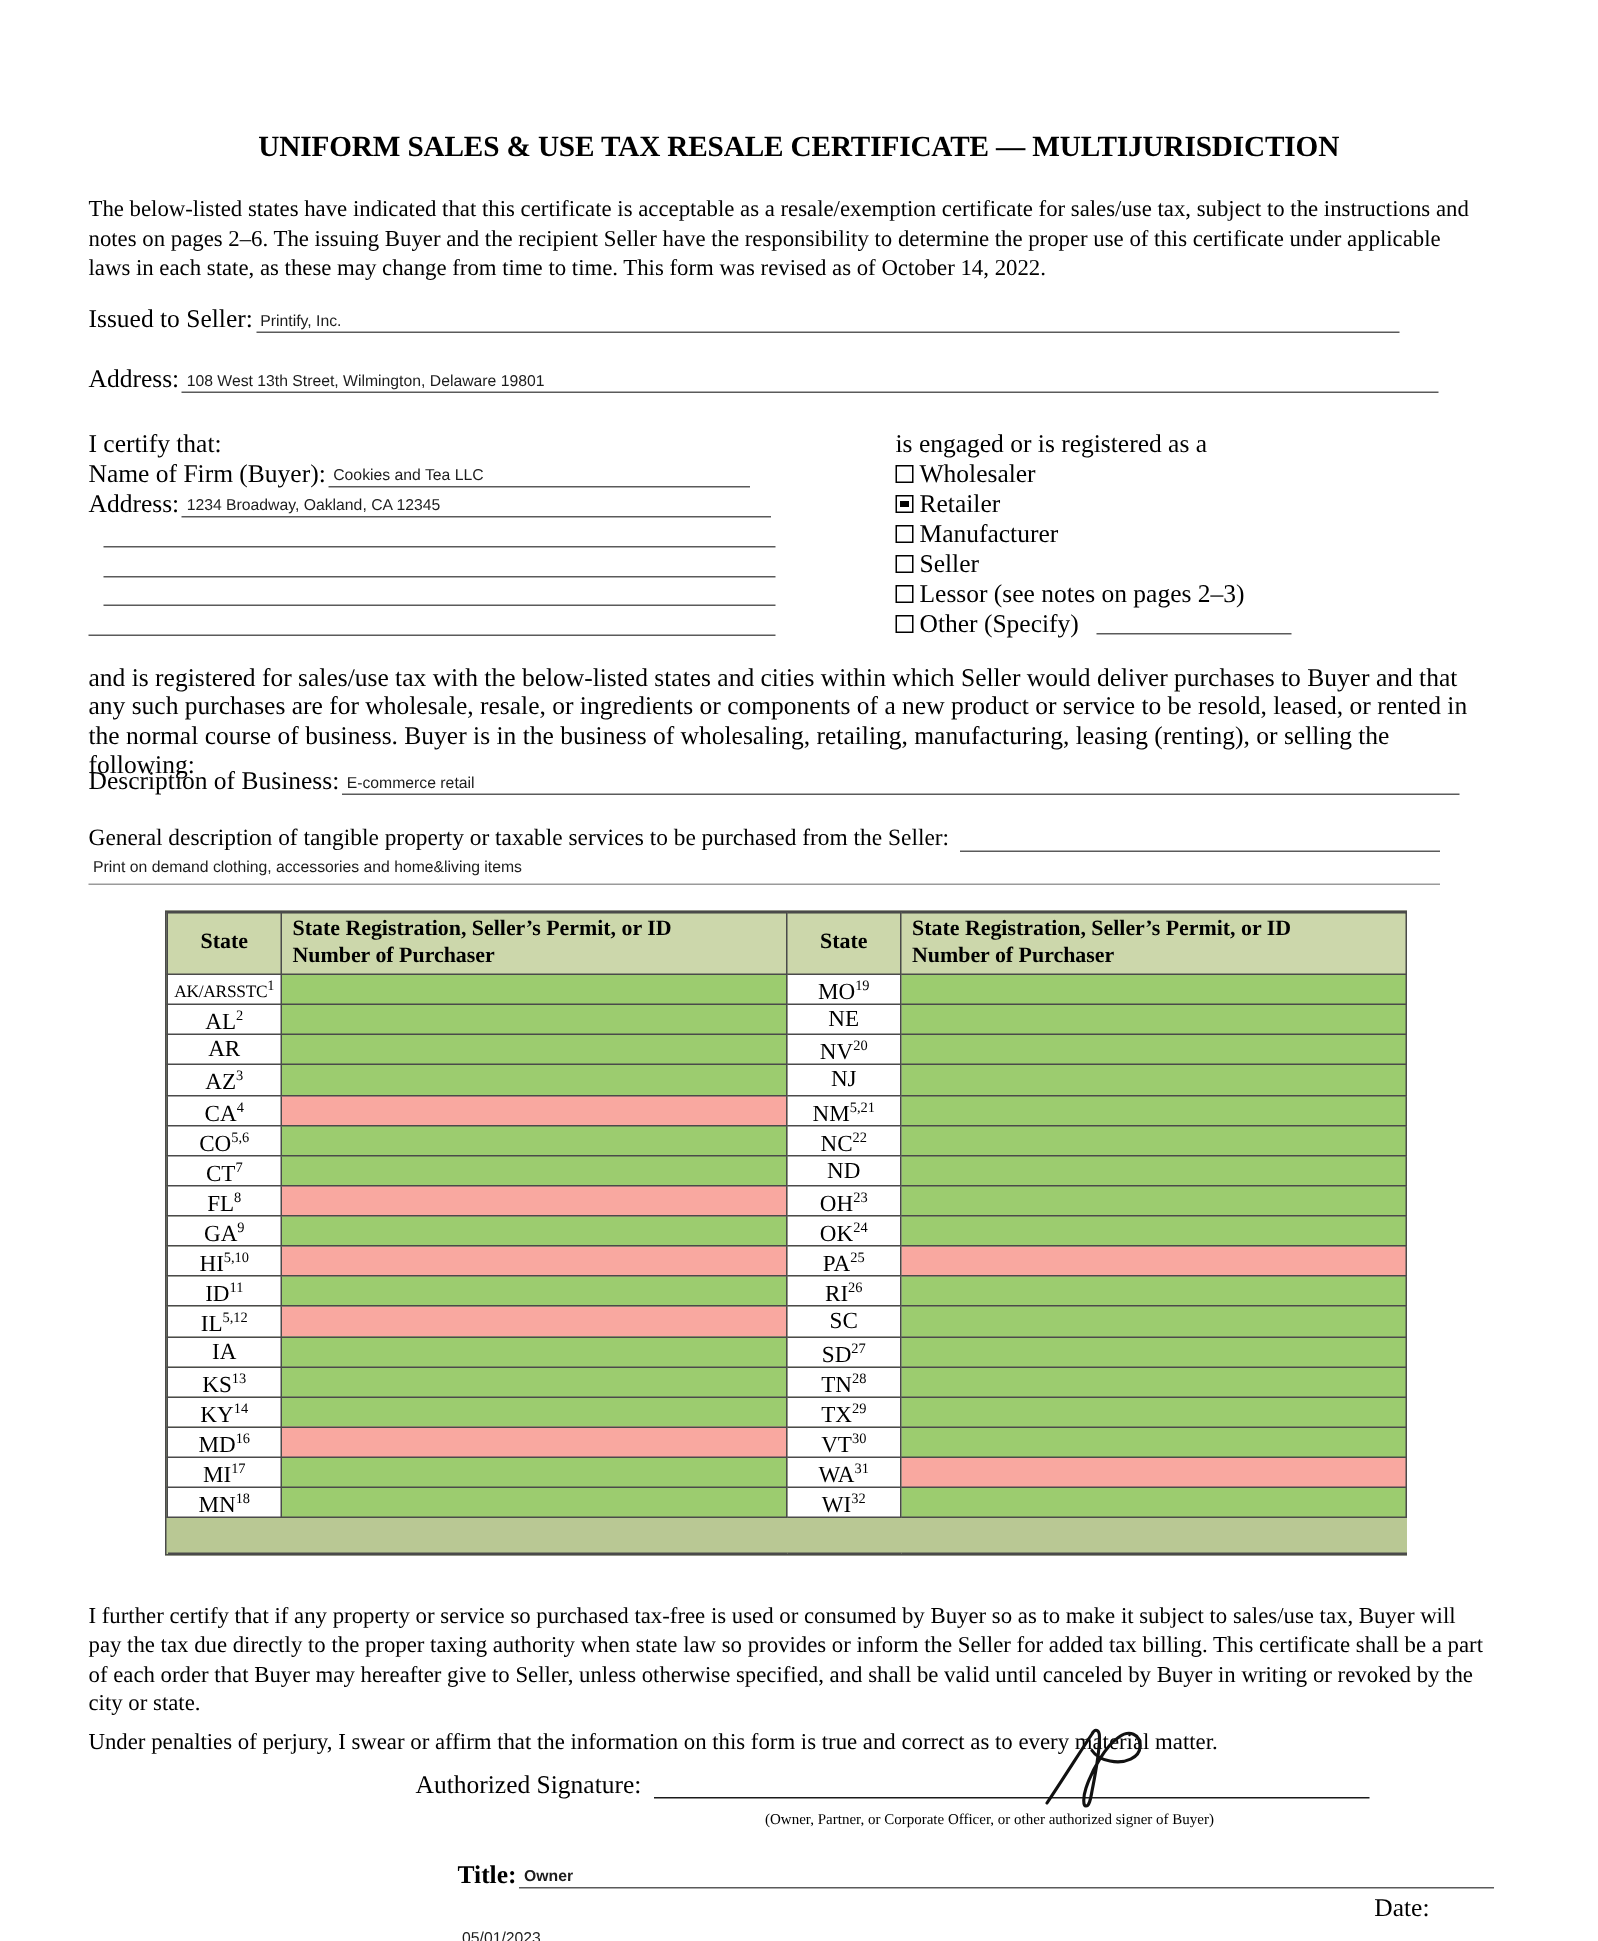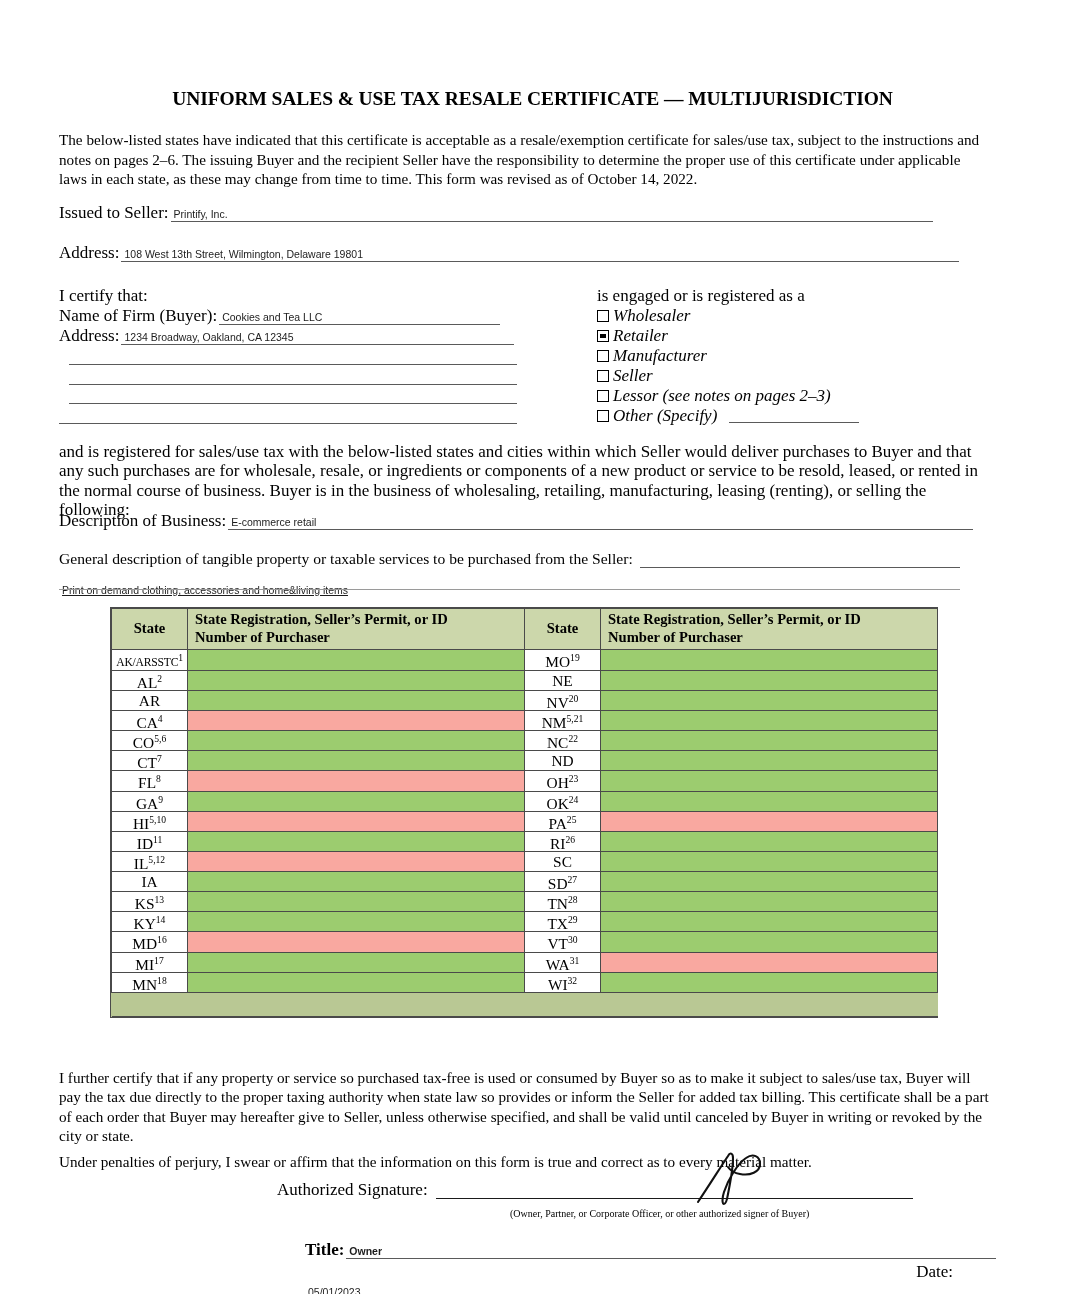--- a/index.html
+++ b/index.html
@@ -112,21 +112,20 @@
     top: 286px;
     font-size: 17px;
   }
   .reg-as-head { font-size: 17px; line-height: 20px; }
   .cb-row {
     display: flex;
     align-items: center;
     height: 20px;
     font-size: 17px;
     white-space: nowrap;
-    font-style: italic;
   }
   .checkbox {
     width: 12px;
     height: 12px;
     border: 1.2px solid #000;
     box-sizing: border-box;
     margin-right: 4px;
     background: #fff;
     position: relative;
     flex: none;
@@ -172,25 +171,24 @@
     position: absolute;
     left: 640px;
     top: 567px;
     width: 320px;
     border-bottom: 1.3px solid #5a5a5a;
     height: 0;
   }
   .general-desc-value {
     position: absolute;
     left: 62px;
-    top: 584px;
+    top: 572px;
     font-family: "Liberation Sans", "DejaVu Sans", sans-serif;
     font-size: 10.5px;
     color: #1c1c1c;
-    text-decoration: underline;
   }
   .general-desc-underline {
     position: absolute;
     left: 59px;
     top: 589px;
     width: 901px;
     border-bottom: 1.1px solid #9a9a9a;
     height: 0;
   }
 
@@ -431,20 +429,26 @@
             <td class="state-cell">NE</td>
             <td class="id-cell ok"></td>
           </tr>
           <tr>
             <td class="state-cell">AR</td>
             <td class="id-cell ok"></td>
             <td class="state-cell">NV<sup>20</sup></td>
             <td class="id-cell ok"></td>
           </tr>
           <tr>
+            <td class="state-cell">AZ<sup>3</sup></td>
+            <td class="id-cell ok"></td>
+            <td class="state-cell">NJ</td>
+            <td class="id-cell ok"></td>
+          </tr>
+          <tr>
             <td class="state-cell">CA<sup>4</sup></td>
             <td class="id-cell no"></td>
             <td class="state-cell">NM<sup>5,21</sup></td>
             <td class="id-cell ok"></td>
           </tr>
           <tr>
             <td class="state-cell">CO<sup>5,6</sup></td>
             <td class="id-cell ok"></td>
             <td class="state-cell">NC<sup>22</sup></td>
             <td class="id-cell ok"></td>

